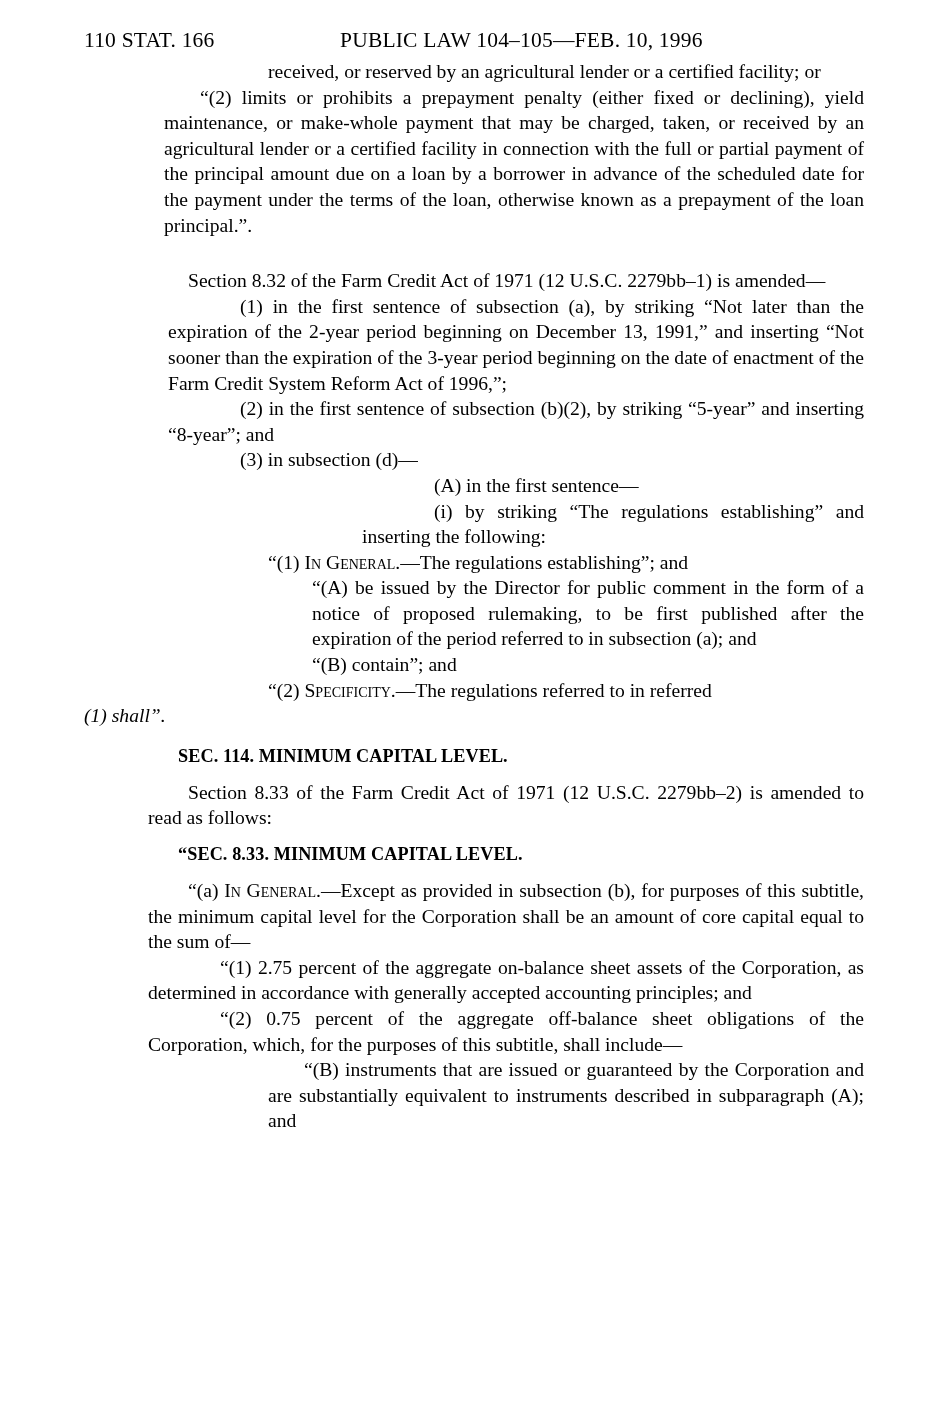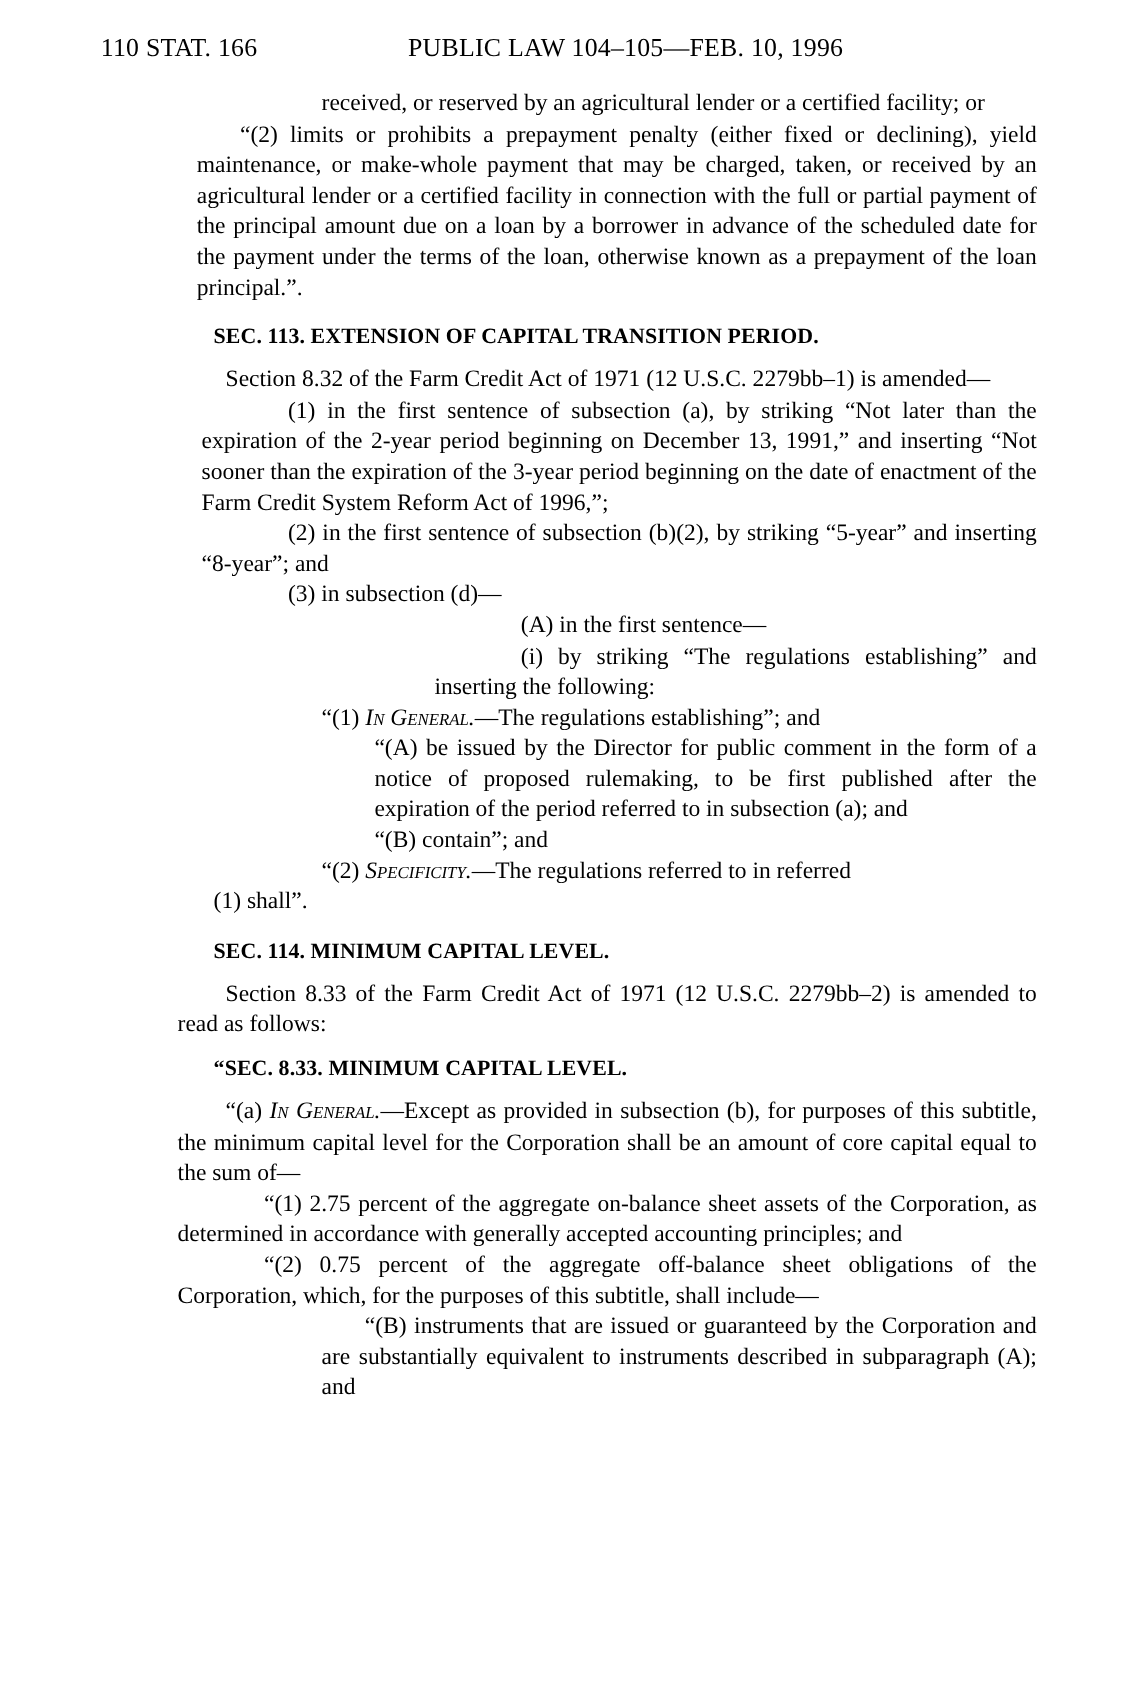--- a/index.html
+++ b/index.html
@@ -36,21 +36,21 @@
     white-space: nowrap;
   }
   .rh-center {
     position: absolute;
     left: 340px;
     top: 0;
     white-space: nowrap;
   }
   .body-col {
     position: absolute;
-    top: 74px;
+    top: 59px;
     left: 84px;
     width: 780px;
   }
   p {
     margin: 0;
     font-size: 19.6px;
     line-height: 25.6px;
     text-align: justify;
     text-justify: inter-word;
   }
@@ -69,60 +69,58 @@
   p.quote-flush {
     text-indent: 0;
     margin-left: 184px;
   }
   p.quote-hang {
     text-indent: 0;
     margin-left: 228px;
   }
   p.body-flush {
     text-indent: 0;
-    margin-left: 94px;
+    font-style: italic;
   }
   p.body-fi {
     text-indent: 40px;
     margin-left: 64px;
   }
   h4.section-head {
     margin: 0;
     font-size: 18.2px;
     font-weight: bold;
     font-family: "Liberation Serif", serif;
     letter-spacing: 0.1px;
     text-indent: 0;
     margin-left: 94px;
   }
   .gap-s { height: 13px; }
   .gap-m { height: 17px; }
   .sc {
     font-variant: small-caps;
-    font-style: italic;
   }
 </style>
 </head>
 <body>
 
 <div class="page">
 
   <div class="running-head">
     <span class="rh-left">110 STAT. 166</span>
     <span class="rh-center">PUBLIC LAW 104–105—FEB. 10, 1996</span>
   </div>
 
   <div class="body-col">
 
     <p class="quote-flush">received, or reserved by an agricultural lender or a certified facility; or</p>
 
     <p class="firstline-1">“(2) limits or prohibits a prepayment penalty (either fixed or declining), yield maintenance, or make-whole payment that may be charged, taken, or received by an agricultural lender or a certified facility in connection with the full or partial payment of the principal amount due on a loan by a borrower in advance of the scheduled date for the payment under the terms of the loan, otherwise known as a prepayment of the loan principal.”.</p>
 
     <div class="gap-m"></div>
-    <h4 class="section-head">SEC. 113. EXTENSION OF CAPITAL TRANSITION PERIOD.</h4>
     <div class="gap-s"></div>
 
     <p class="body-fi">Section 8.32 of the Farm Credit Act of 1971 (12 U.S.C. 2279bb–1) is amended—</p>
 
     <p class="firstline-2">(1) in the first sentence of subsection (a), by striking “Not later than the expiration of the 2-year period beginning on December 13, 1991,” and inserting “Not sooner than the expiration of the 3-year period beginning on the date of enactment of the Farm Credit System Reform Act of 1996,”;</p>
 
     <p class="firstline-2">(2) in the first sentence of subsection (b)(2), by striking “5-year” and inserting “8-year”; and</p>
 
     <p class="firstline-2">(3) in subsection (d)—</p>
 

